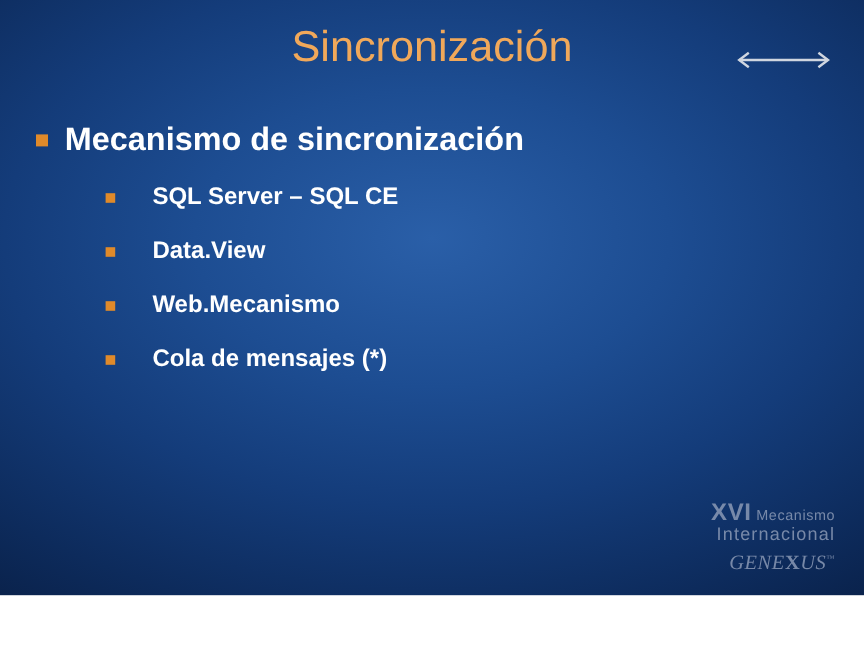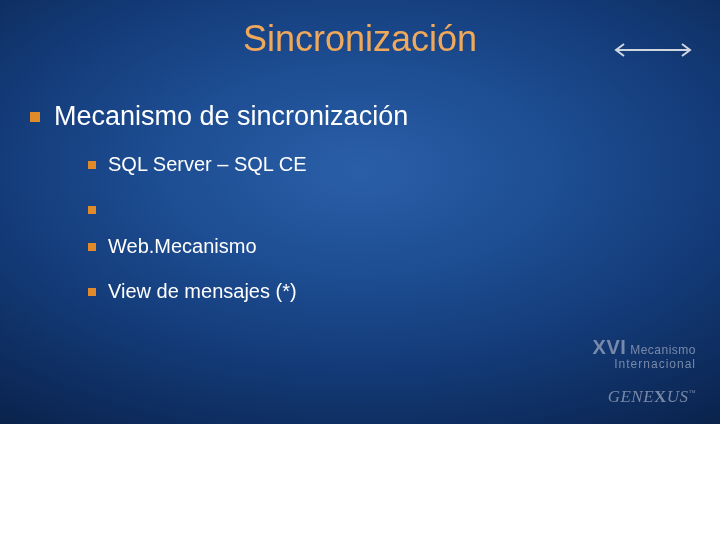--- a/index.html
+++ b/index.html
@@ -5,21 +5,21 @@
   html, body {
     margin: 0;
     padding: 0;
     width: 720px;
     height: 540px;
     overflow: hidden;
     font-family: Verdana, Geneva, sans-serif;
   }
   .slide {
     width: 720px;
-    height: 424px;
+    height: 496px;
     background: radial-gradient(ellipse 110% 100% at 50% 40%,
       #2a5fa8 0%,
       #1d4d92 25%,
       #143c7a 45%,
       #0d2b5c 65%,
       #081d42 82%,
       #04122e 100%);
     position: relative;
     color: #ffffff;
     box-sizing: border-box;
@@ -37,20 +37,21 @@
   .arrow {
     position: absolute;
     top: 42px;
     right: 24px;
   }
   .content {
     position: absolute;
     top: 100px;
     left: 30px;
     right: 30px;
+    font-weight: bold;
   }
   .bullet-l1 {
     display: flex;
     align-items: flex-start;
     margin-bottom: 18px;
   }
   .bullet-l1 .sq {
     width: 10px;
     height: 10px;
     background: #e08a2a;
@@ -63,20 +64,21 @@
     color: #ffffff;
     line-height: 1.25;
   }
   .sub {
     margin-left: 58px;
   }
   .bullet-l2 {
     display: flex;
     align-items: flex-start;
     margin-bottom: 20px;
+    gap: 19px;
   }
   .bullet-l2 .sq {
     width: 8px;
     height: 8px;
     background: #e08a2a;
     margin-top: 9px;
     margin-right: 12px;
     flex: 0 0 auto;
   }
   .bullet-l2 .txt {
@@ -95,29 +97,29 @@
   }
   .logo .l1 {
     font-size: 12px;
     letter-spacing: 0.5px;
   }
   .logo .l1 .xvi {
     font-size: 20px;
     font-weight: bold;
   }
   .logo .l2 {
-    font-size: 12px;
+    font-size: 15px;
     letter-spacing: 1px;
   }
   .logo .l3 {
     font-family: Georgia, 'Times New Roman', serif;
     font-size: 17px;
     font-style: italic;
     letter-spacing: 0.5px;
-    margin-top: 18px;
+    margin-top: 6px;
   }
   .logo .l3 .x {
     font-style: normal;
     font-weight: bold;
   }
   .logo .tm {
     font-size: 7px;
     vertical-align: super;
     font-style: normal;
   }
@@ -144,28 +146,29 @@
       <div class="txt">Mecanismo de sincronización</div>
     </div>
 
     <div class="sub">
       <div class="bullet-l2">
         <div class="sq"></div>
         <div class="txt">SQL Server – SQL CE</div>
       </div>
       <div class="bullet-l2">
         <div class="sq"></div>
+        <div class="txt">Data.View</div>
       </div>
       <div class="bullet-l2">
         <div class="sq"></div>
         <div class="txt">Web.Mecanismo</div>
       </div>
       <div class="bullet-l2">
         <div class="sq"></div>
-        <div class="txt">View de mensajes (*)</div>
+        <div class="txt">Cola de mensajes (*)</div>
       </div>
     </div>
 
   </div>
 
   <div class="logo">
     <div class="l1">
       <span class="xvi">XVI</span><span> Mecanismo</span>
     </div>
     <div class="l2">Internacional</div>

